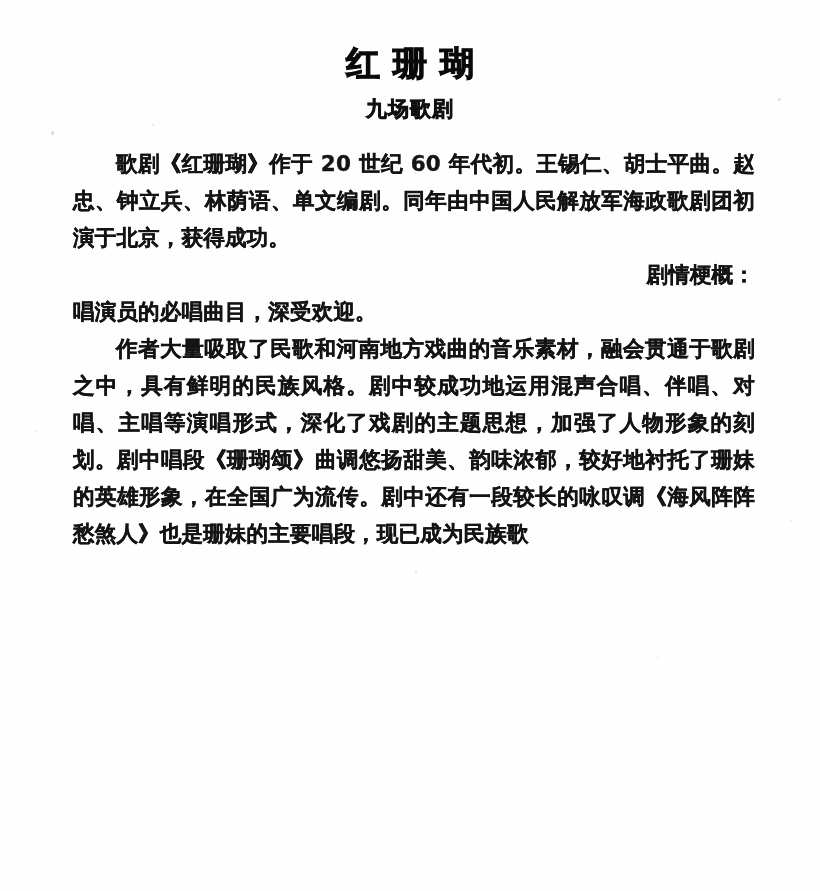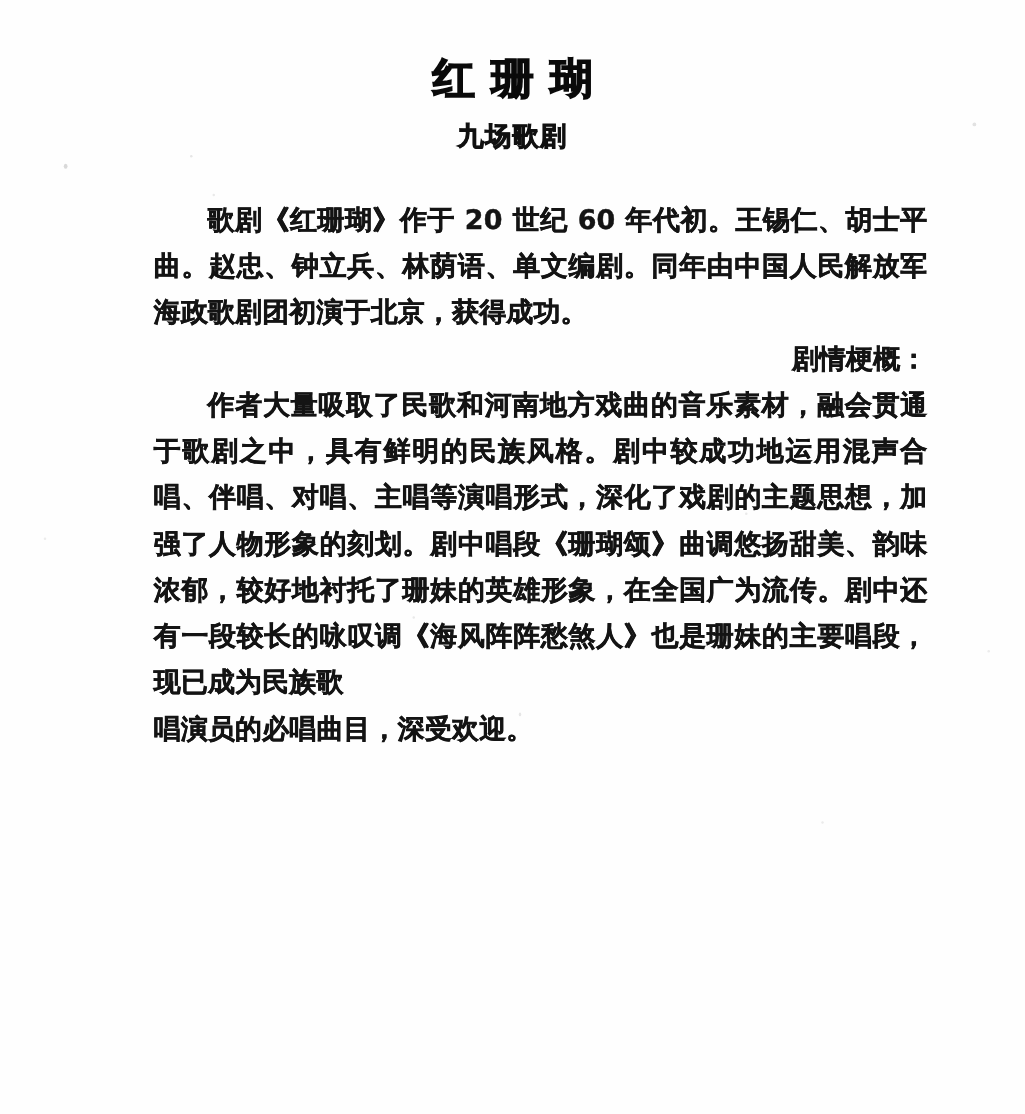--- a/index.html
+++ b/index.html
@@ -55,22 +55,22 @@
     font-size: 21px;
     font-weight: 700;
     letter-spacing: 1px;
     color: #101010;
     -webkit-text-stroke: 0.7px #101010;
     margin: 12px 0 0 0;
   }
 
   
   .body-block {
-    margin: 13px;
-    padding: 22px 65px 0 110px;
+    margin: 0;
+    padding: 22px 65px 0 73px;
   }
   p.para {
     margin: 0;
     font-family: "DejaVu Sans", "Liberation Sans", sans-serif;
     font-size: 21.5px;
     font-weight: 700;
     line-height: 37px;
     text-align: justify;
     text-justify: inter-character;
     letter-spacing: 0.2px;
@@ -112,19 +112,19 @@
     <h2 class="doc-subtitle">九场歌剧</h2>
   </div>
 
   <div class="body-block">
 
     <p class="para indent">歌剧《红珊瑚》作于 20 世纪 60 年代初。王锡仁、胡士平曲。赵忠、钟立兵、林荫语、单文编剧。同年由中国人民解放军海政歌剧团初演于北京，获得成功。</p>
 
     <p class="para heading-line">剧情梗概：</p>
 
 
+    <p class="para clipped-tail">唱演员的必唱曲目，深受欢迎。</p>
+
     <p class="para indent">作者大量吸取了民歌和河南地方戏曲的音乐素材，融会贯通于歌剧之中，具有鲜明的民族风格。剧中较成功地运用混声合唱、伴唱、对唱、主唱等演唱形式，深化了戏剧的主题思想，加强了人物形象的刻划。剧中唱段《珊瑚颂》曲调悠扬甜美、韵味浓郁，较好地衬托了珊妹的英雄形象，在全国广为流传。剧中还有一段较长的咏叹调《海风阵阵愁煞人》也是珊妹的主要唱段，现已成为民族歌</p>
-
-    <p class="para clipped-tail">唱演员的必唱曲目，深受欢迎。</p>
 
   </div>
 
 </div>
 
 </body></html>

